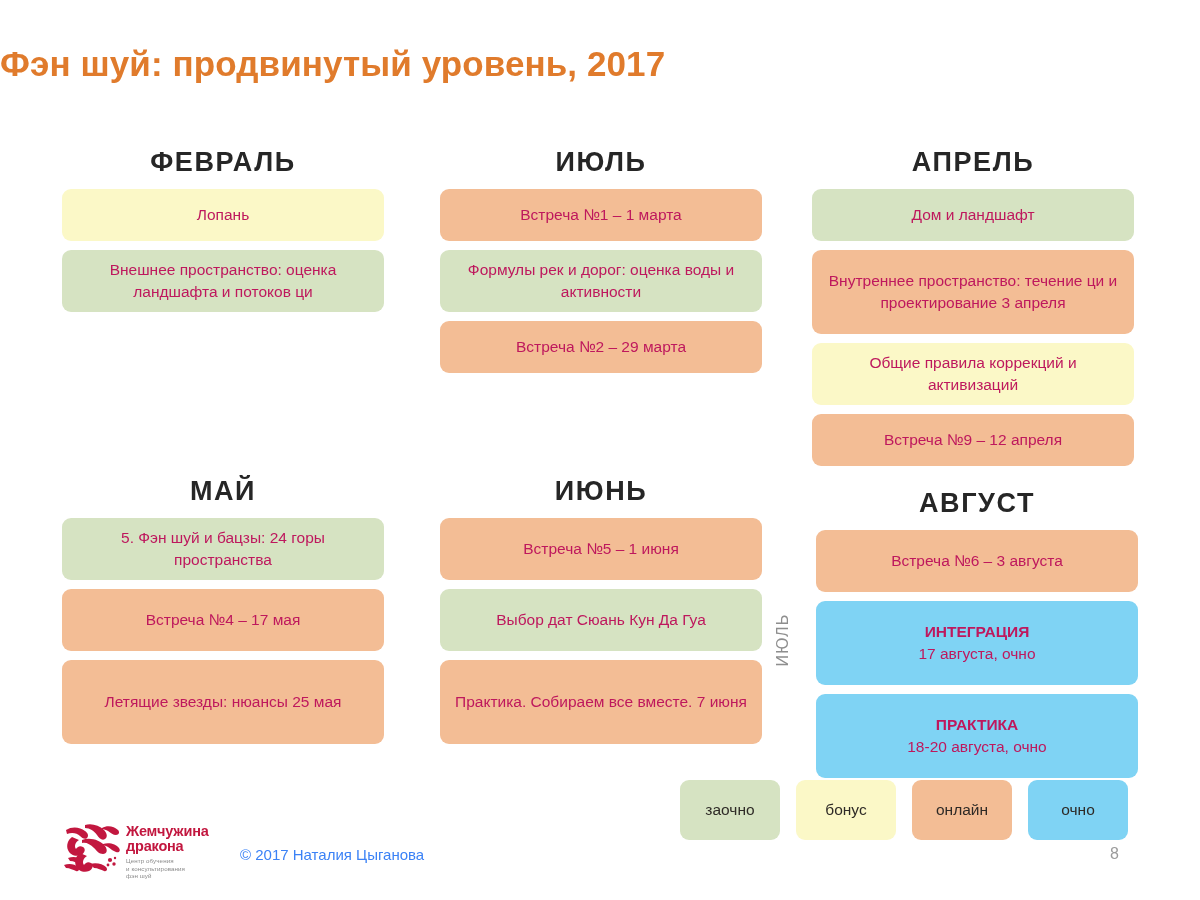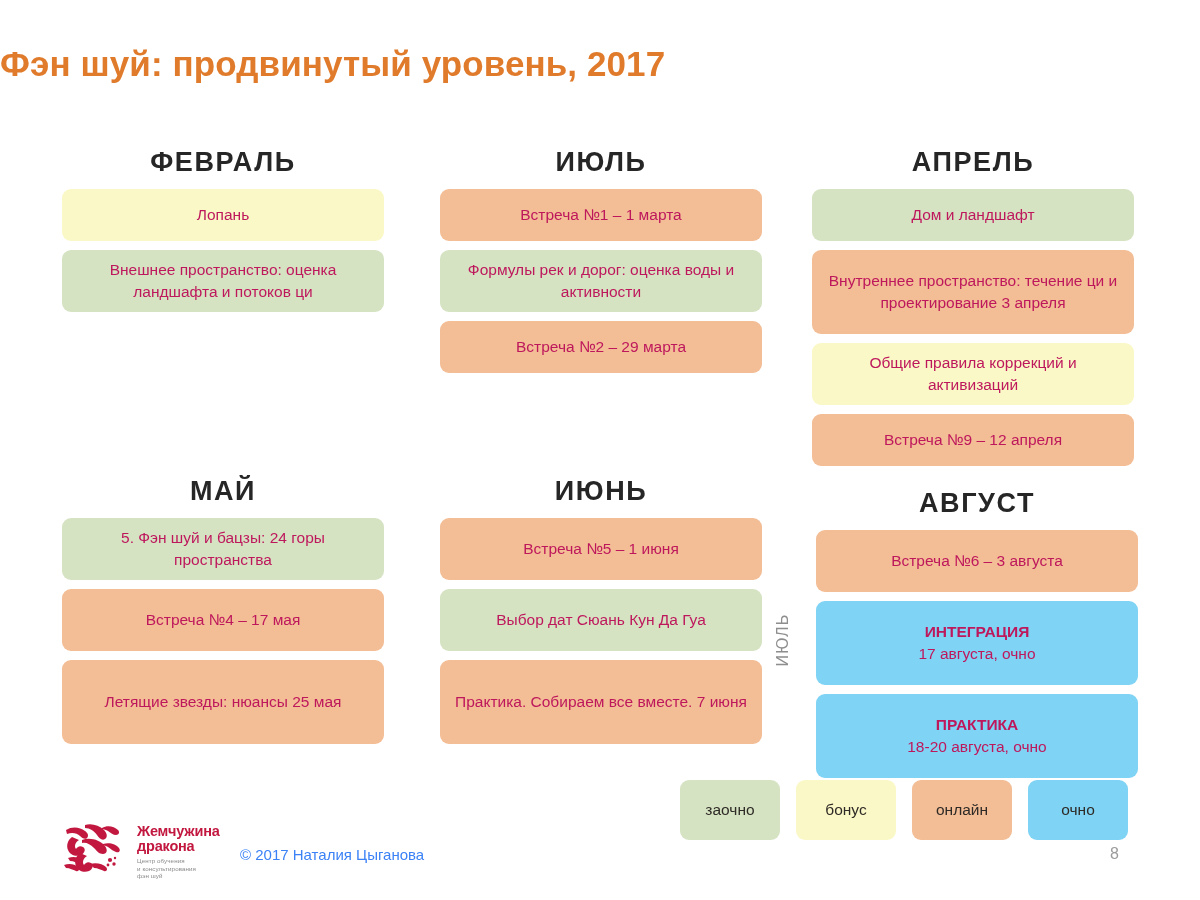--- a/index.html
+++ b/index.html
@@ -120,21 +120,21 @@
     color: #2e2a26;
   }
 
   
   .footer-logo {
     position: absolute;
     left: 58px;
     top: 820px;
     display: flex;
     align-items: flex-start;
-    gap: 15px;
+    gap: 4px;
   }
   .dragon { width: 64px; height: 58px; display:block; }
   .logo-text { padding-top: 4px; }
   .logo-name {
     color: #c2173f;
     font-weight: bold;
     font-size: 14.5px;
     line-height: 1.02;
     letter-spacing: -0.2px;
   }

